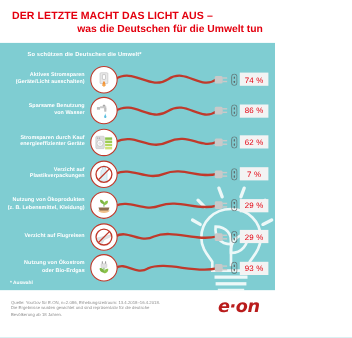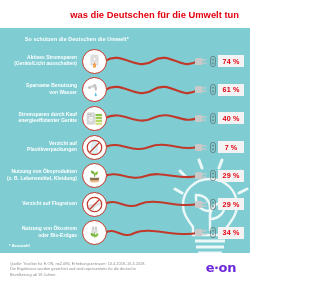--- a/index.html
+++ b/index.html
@@ -76,21 +76,21 @@
     display:flex; align-items:center; gap:2px;
     margin-left:-2px; padding-right:6px; z-index:3;
   }
   .plug { width:13px; height:9px; position:relative; flex:0 0 13px; }
   .plug svg { width:100%; height:100%; display:block; }
   .socket { width:6px; height:11px; flex:0 0 6px; }
   .socket svg { width:100%; height:100%; display:block; }
   .pct {
     background:#f3f3f3;
     color:#e3000f;
-    font-size:7.2px; font-weight:bold;
+    font-size:7.2px; font-weight:normal;
     padding:1.5px 3px 1.5px 3px;
     min-width:26px; text-align:center;
     letter-spacing:0.1px;
     white-space:nowrap;
   }
 
   
   .footnote-star {
     position:absolute; left:9px; bottom:5px;
     color:#ffffff; font-size:4.4px; font-weight:bold;
@@ -100,30 +100,31 @@
   .footer {
     position:relative; height:calc(307px - 46px - 225px);
     background:#ffffff; padding:8px 10px 0 10px;
     display:flex; justify-content:space-between; align-items:flex-start;
   }
   .source {
     color:#8f8f8f; font-size:3.9px; line-height:5.3px;
     max-width:175px;
   }
   .eon-logo {
-    color:#6d28d9; font-size:13px; font-weight:bold;
-    letter-spacing:-0.4px;
+    color:#b91c1c; font-size:16px; font-weight:bold;
+    font-style:italic; letter-spacing:-0.4px;
     font-family:"DejaVu Sans", sans-serif;
     line-height:13px; padding-right:4px;
   }
 </style>
 </head>
 <body>
 
 <div class="header">
+  <div class="title-l1">DER LETZTE MACHT DAS LICHT AUS –</div>
   <div class="title-l2">was die Deutschen für die Umwelt tun</div>
 </div>
 
 <div class="board">
 
   <div class="subtitle">So schützen die Deutschen die Umwelt*</div>
 
   <div class="bulb-deco">
     <svg viewBox="0 0 88 110" fill="none" stroke="#ffffff" stroke-width="2.4">
       <path d="M44 30 C28 30 17 42 17 56 C17 66 23 72 27 78 L27 86 L61 86 L61 78 C65 72 71 66 71 56 C71 42 60 30 44 30 Z"></path>
@@ -208,21 +209,21 @@
             <rect x="15" y="10.9" width="8" height="2.6" fill="#c9c9c9"></rect>
           </svg>
         </div>
         <div class="socket">
           <svg viewBox="0 0 10 20">
             <rect x="0.6" y="0.6" width="8.8" height="18.8" rx="4.2" fill="none" stroke="#5a5a5a" stroke-width="1.1"></rect>
             <rect x="4.1" y="4.5" width="1.8" height="4" rx="0.9" fill="#5a5a5a"></rect>
             <rect x="4.1" y="11.5" width="1.8" height="4" rx="0.9" fill="#5a5a5a"></rect>
           </svg>
         </div>
-        <div class="pct">61 %</div>
+        <div class="pct">86 %</div>
       </div>
     </div>
 
     <div class="row">
       <div class="label">
         <div>Stromsparen durch Kauf</div>
         <div>energieeffizienter Geräte</div>
       </div>
       <div class="circle">
         <svg viewBox="0 0 24 24">
@@ -250,21 +251,21 @@
             <rect x="15" y="10.9" width="8" height="2.6" fill="#c9c9c9"></rect>
           </svg>
         </div>
         <div class="socket">
           <svg viewBox="0 0 10 20">
             <rect x="0.6" y="0.6" width="8.8" height="18.8" rx="4.2" fill="none" stroke="#5a5a5a" stroke-width="1.1"></rect>
             <rect x="4.1" y="4.5" width="1.8" height="4" rx="0.9" fill="#5a5a5a"></rect>
             <rect x="4.1" y="11.5" width="1.8" height="4" rx="0.9" fill="#5a5a5a"></rect>
           </svg>
         </div>
-        <div class="pct">40 %</div>
+        <div class="pct">62 %</div>
       </div>
     </div>
 
     <div class="row">
       <div class="label">
         <div>Verzicht auf</div>
         <div>Plastikverpackungen</div>
       </div>
       <div class="circle">
         <svg viewBox="0 0 24 24">
@@ -400,21 +401,21 @@
             <rect x="15" y="10.9" width="8" height="2.6" fill="#c9c9c9"></rect>
           </svg>
         </div>
         <div class="socket">
           <svg viewBox="0 0 10 20">
             <rect x="0.6" y="0.6" width="8.8" height="18.8" rx="4.2" fill="none" stroke="#5a5a5a" stroke-width="1.1"></rect>
             <rect x="4.1" y="4.5" width="1.8" height="4" rx="0.9" fill="#5a5a5a"></rect>
             <rect x="4.1" y="11.5" width="1.8" height="4" rx="0.9" fill="#5a5a5a"></rect>
           </svg>
         </div>
-        <div class="pct">34 %</div>
+        <div class="pct">93 %</div>
       </div>
     </div>
 
   </div>
 
   <div class="footnote-star">* Auswahl</div>
 </div>
 
 <div class="footer">
   <div class="source">

